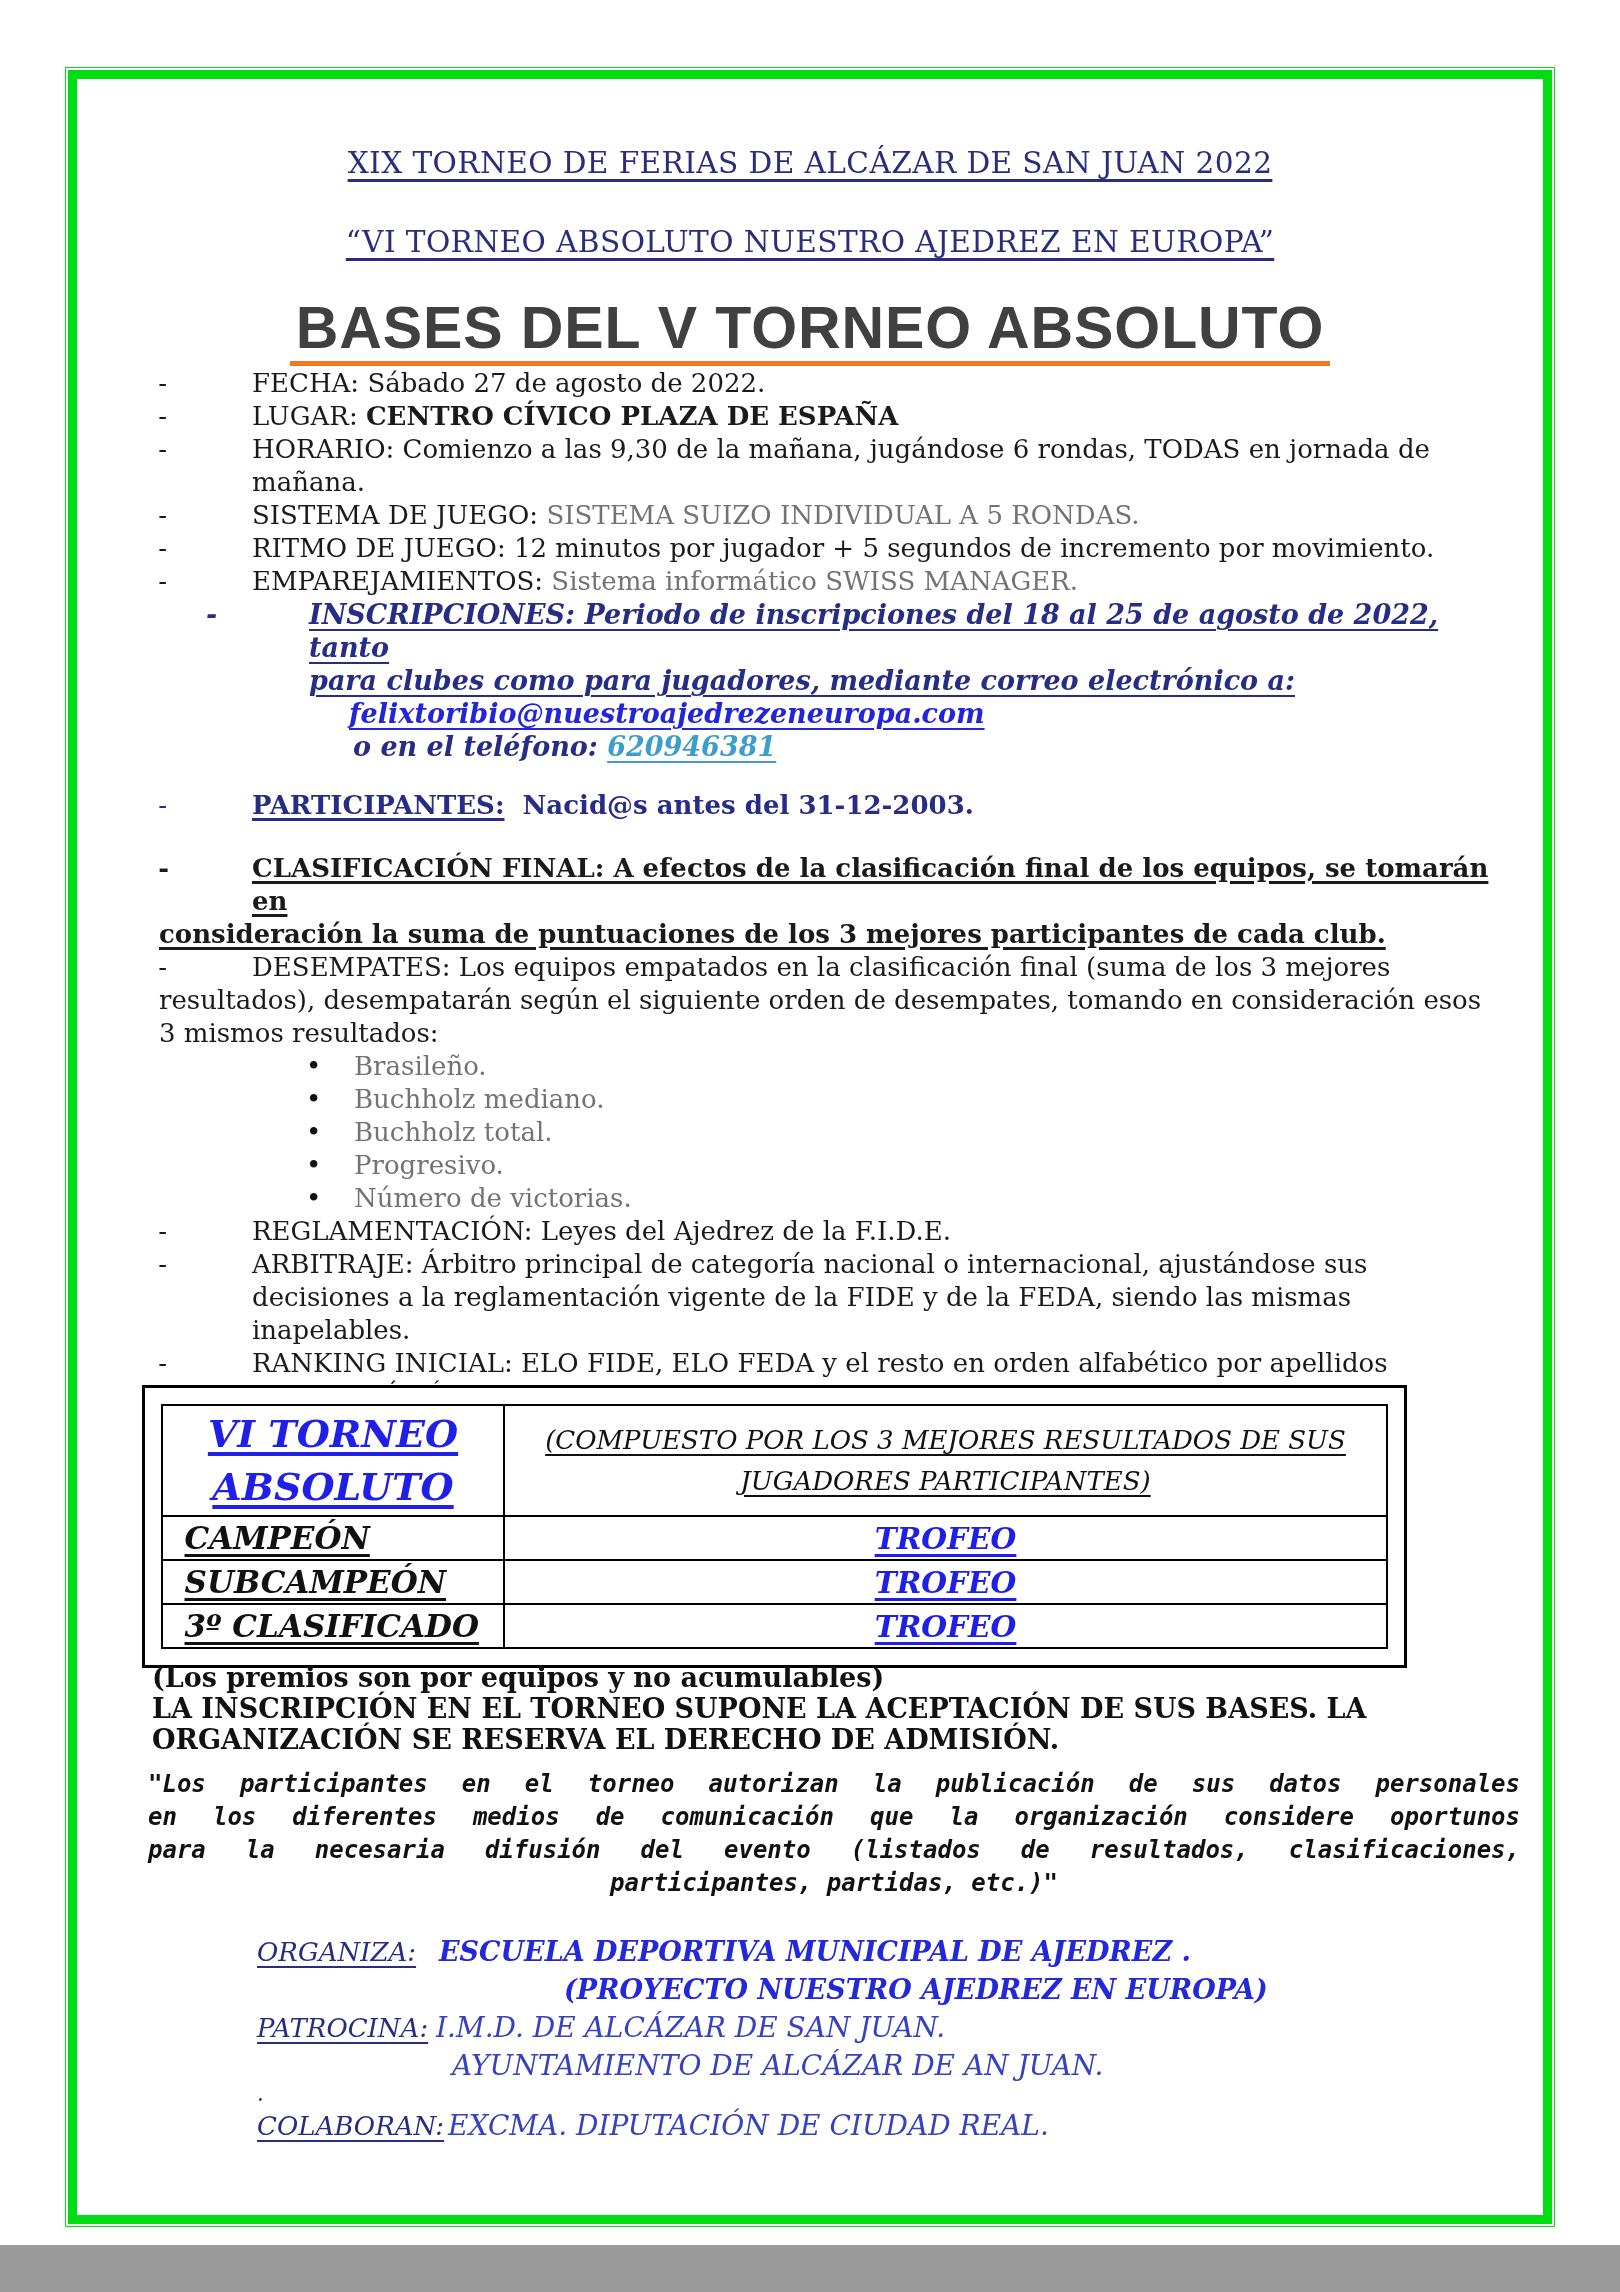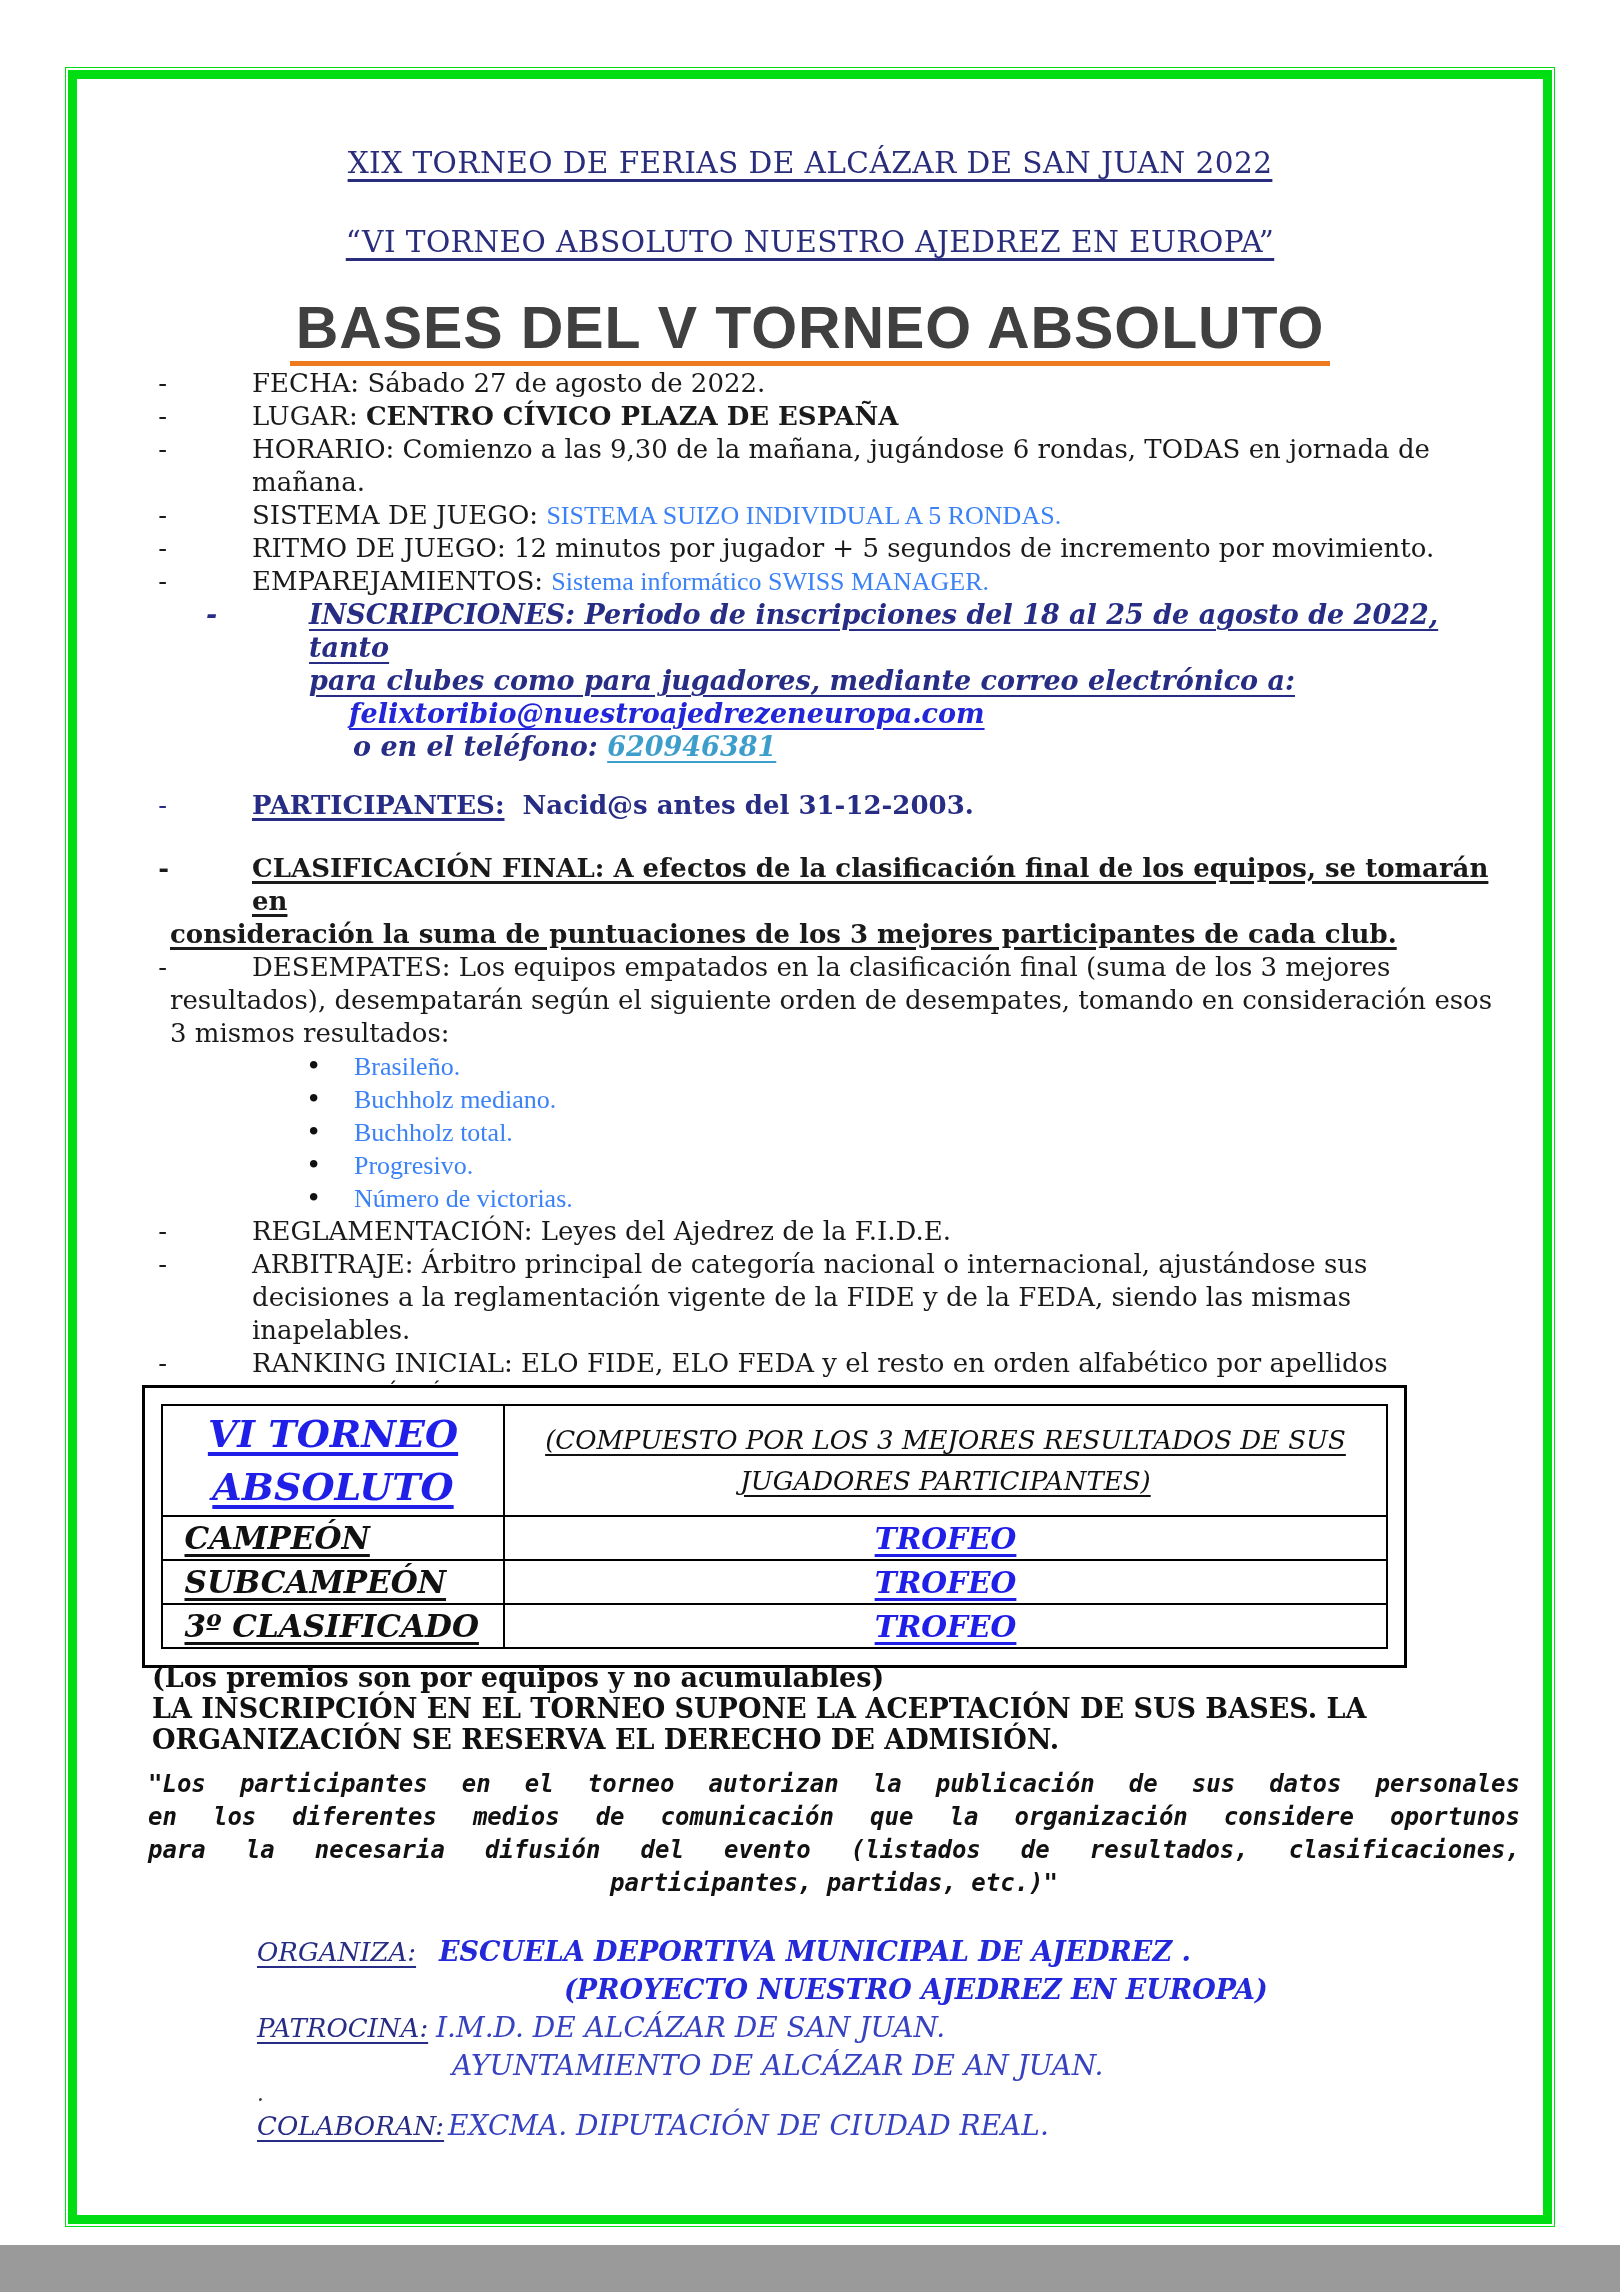--- a/index.html
+++ b/index.html
@@ -22,24 +22,24 @@
   .bases span{display:inline-block;font-family:"Liberation Sans",sans-serif;font-weight:bold;
           font-size:59px;letter-spacing:0.9px;color:#404040;line-height:1.06;
           border-bottom:5.4px solid #ed7a1e;padding:0 5.4px 1.8px 5.4px;}
   
   .body{position:absolute;left:152px;top:367px;width:1368px;font-size:26px;line-height:33px;}
   .item{position:relative;padding-left:100px;}
   .item .dash{position:absolute;left:6.3px;top:0;}
   .item-flush{position:relative;}
   .item-flush .dash{position:absolute;left:6.3px;top:0;}
   .item-flush .l1{margin-left:100px;}
-  .item-flush .ln{margin-left:18px;}
+  .item-flush .ln{margin-left:7px;}
   .b{font-weight:bold;}
   .u{text-decoration:underline;text-decoration-thickness:2.7px;text-underline-offset:3.6px;}
-  .red{color:#3b82f6;font-family:Liberation Serif, serif;}
+  .red{color:#737373;}
   .navy{color:#272d84;}
   .pre{white-space:pre-wrap;}
   .ins{position:relative;padding-left:157px;font-style:italic;font-weight:bold;
        color:#272d84;font-size:27px;}
   .ins .dash{position:absolute;left:54px;top:0;}
   .ins .iu{text-decoration:underline;text-decoration-thickness:2.2px;text-underline-offset:4.5px;}
   .ins .email{display:block;margin-left:40px;color:#2326d8;
        text-decoration:underline;text-decoration-thickness:2.2px;text-underline-offset:4.5px;}
   .ins .phoneline{margin-left:44px;}
   .ins .phone{color:#3e9ecb;text-decoration:underline;text-decoration-thickness:2.2px;text-underline-offset:4.5px;}

